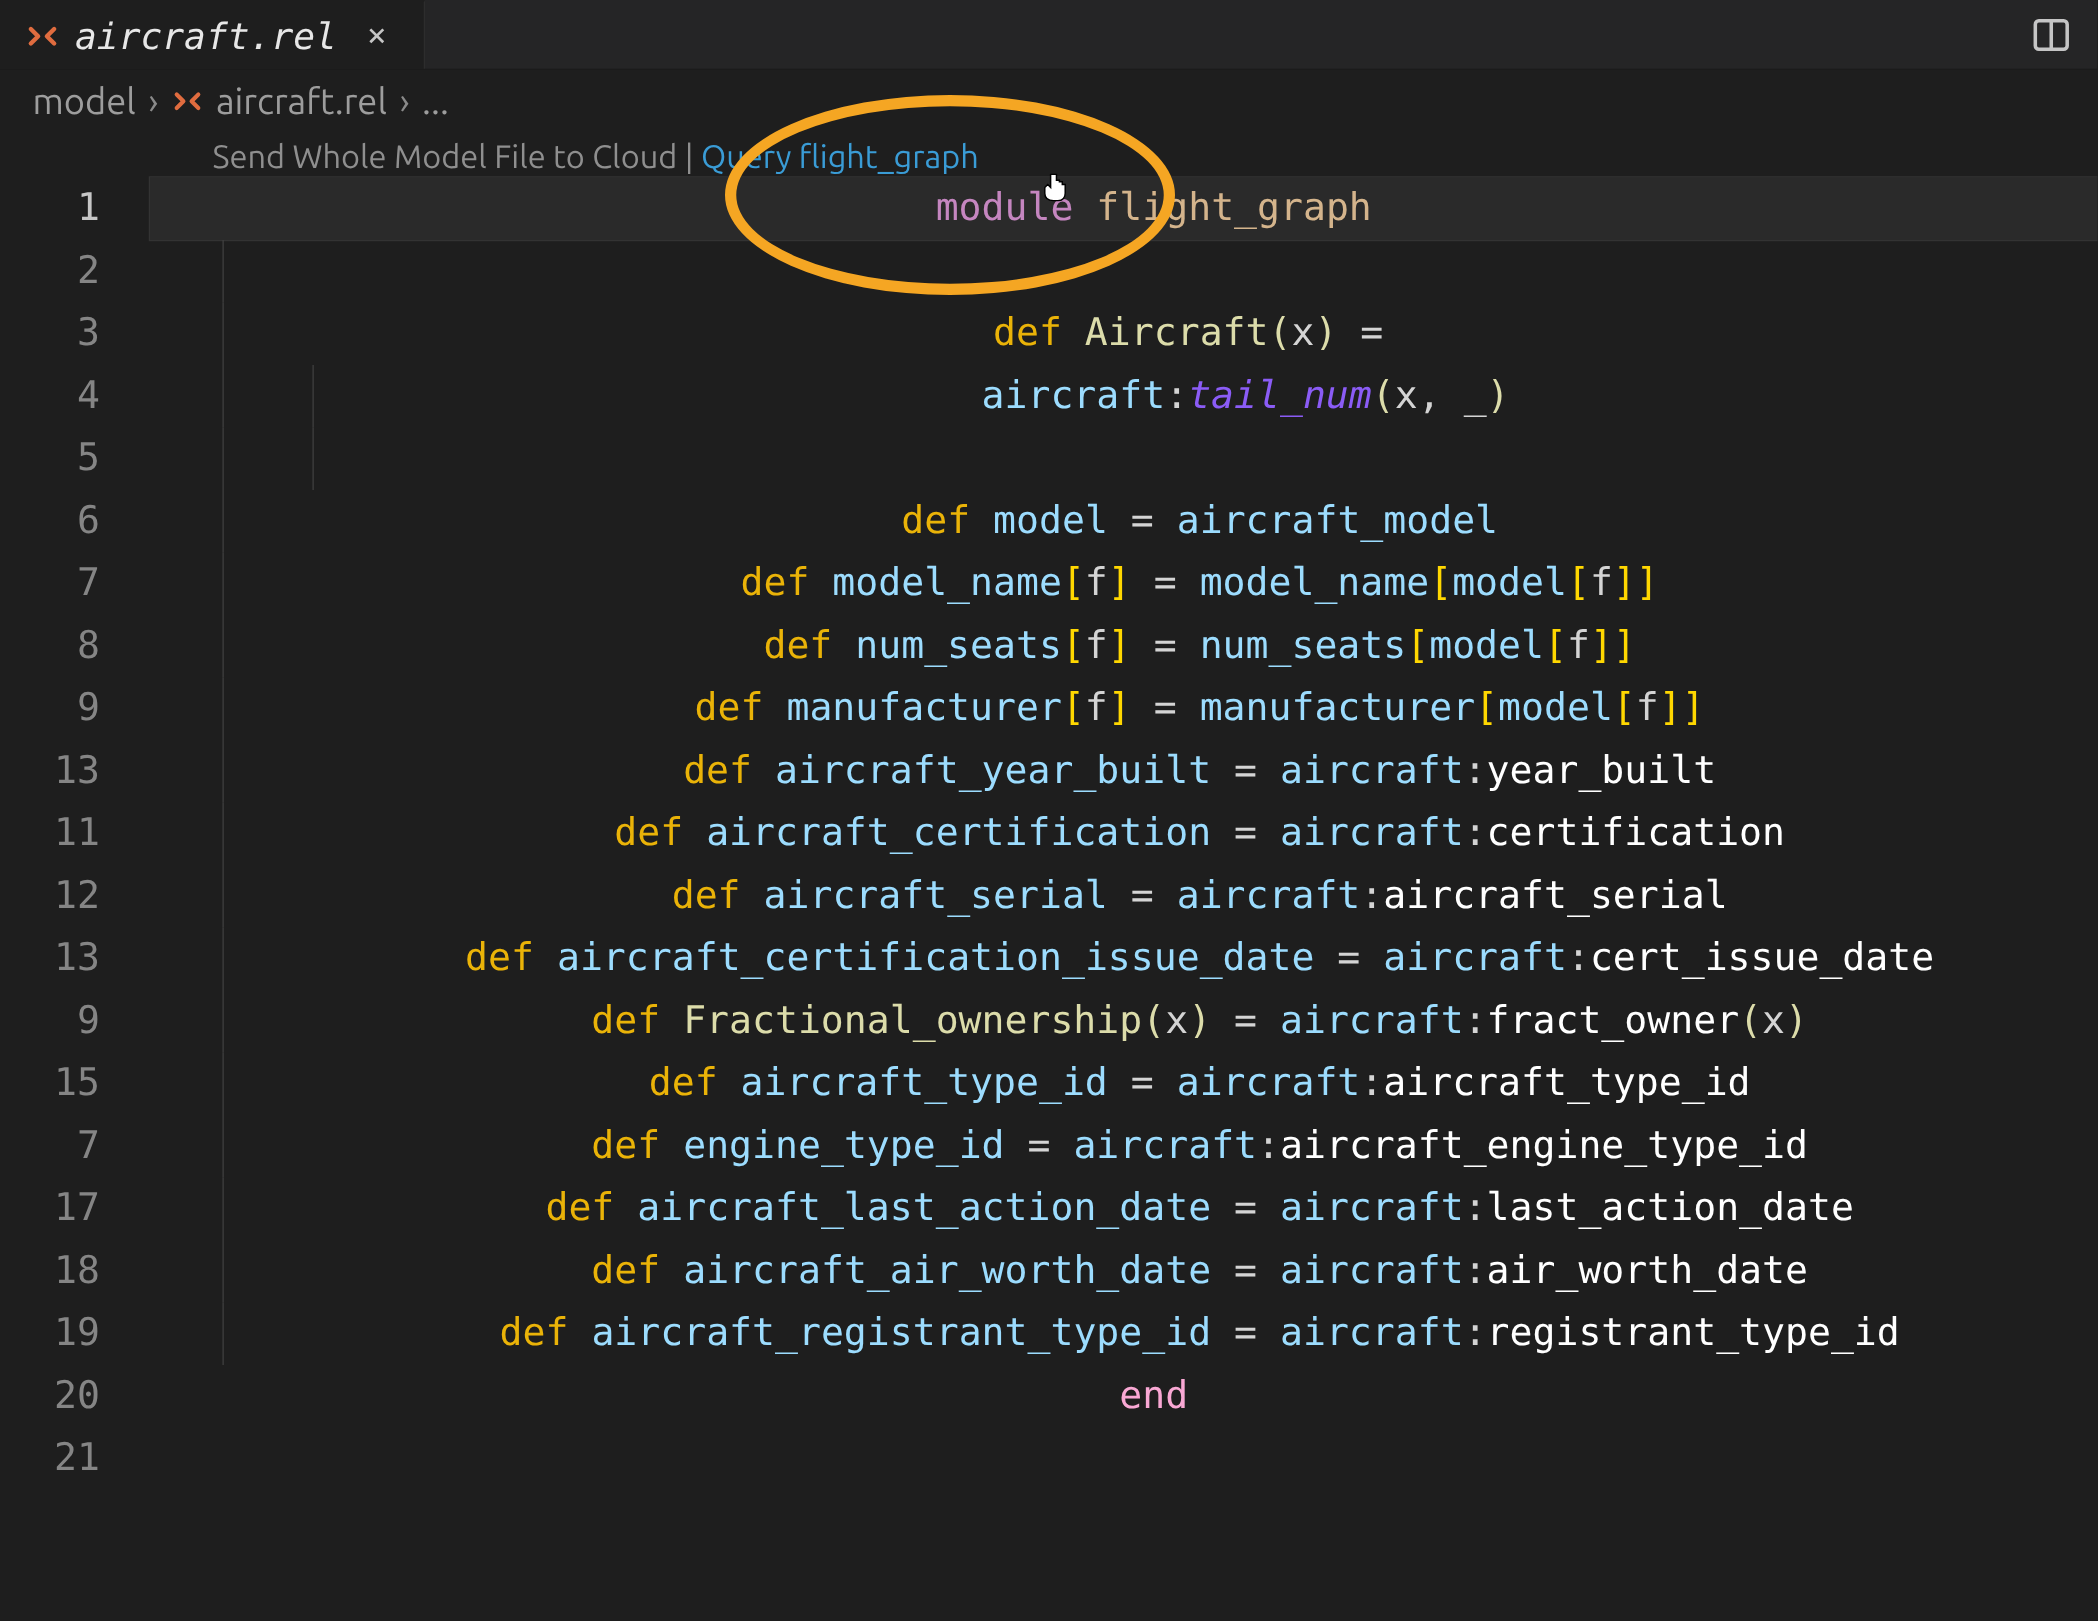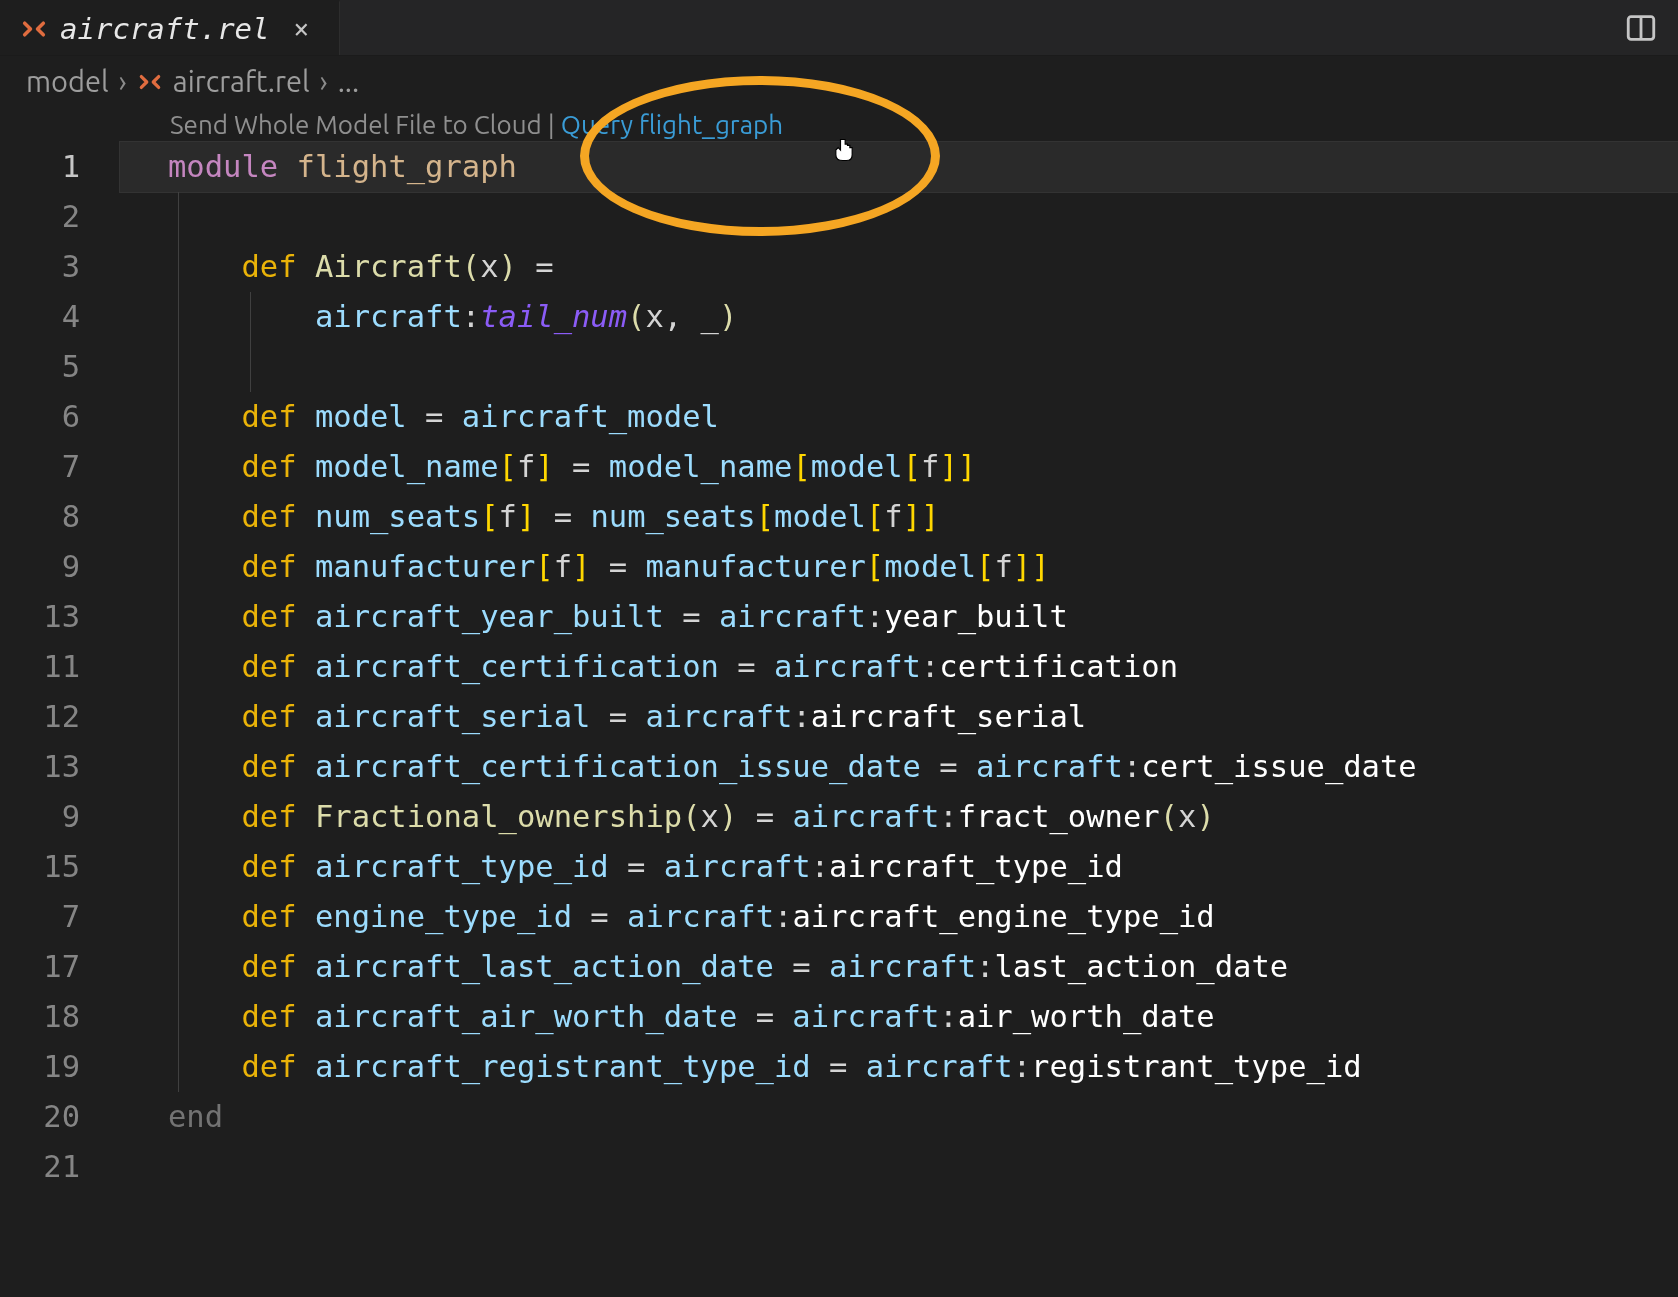--- a/index.html
+++ b/index.html
@@ -136,20 +136,21 @@
     text-align: right;
     color: #858585;
     padding-right: 40px;
     user-select: none;
   }
   .gutter div { height: 50px; }
   .code {
     flex: 1 1 auto;
     position: relative;
     white-space: pre;
+    text-align: center;
   }
   .code-line {
     height: 50px;
     position: relative;
     padding-left: 48px;
   }
   .code-line.current {
     background: #2a2a2a;
     outline: 1px solid #333333;
   }
@@ -161,21 +162,21 @@
     width: 1px;
     background: #404040;
   }
   .indent-guide.lvl2 {
     left: 130px;
   }
 
   
   .kw-module { color: #c586c0; }
   .kw-def    { color: #eab308; }
-  .kw-end    { color: #737373; }
+  .kw-end    { color: #f9a8d4; }
   .fnname    { color: #dcdcaa; }
   .ident     { color: #9cdcfe; } 
   .ns        { color: #9cdcfe; }
   .prop      { color: #8b5cf6; font-style: italic; }
   .prop2     { color: #ffffff; }
   .paren     { color: #dcdcaa; }
   .bracket   { color: #ffd700; }
   .op        { color: #d4d4d4; }
   .plain     { color: #d4d4d4; }
   .under     { color: #d4d4d4; }

